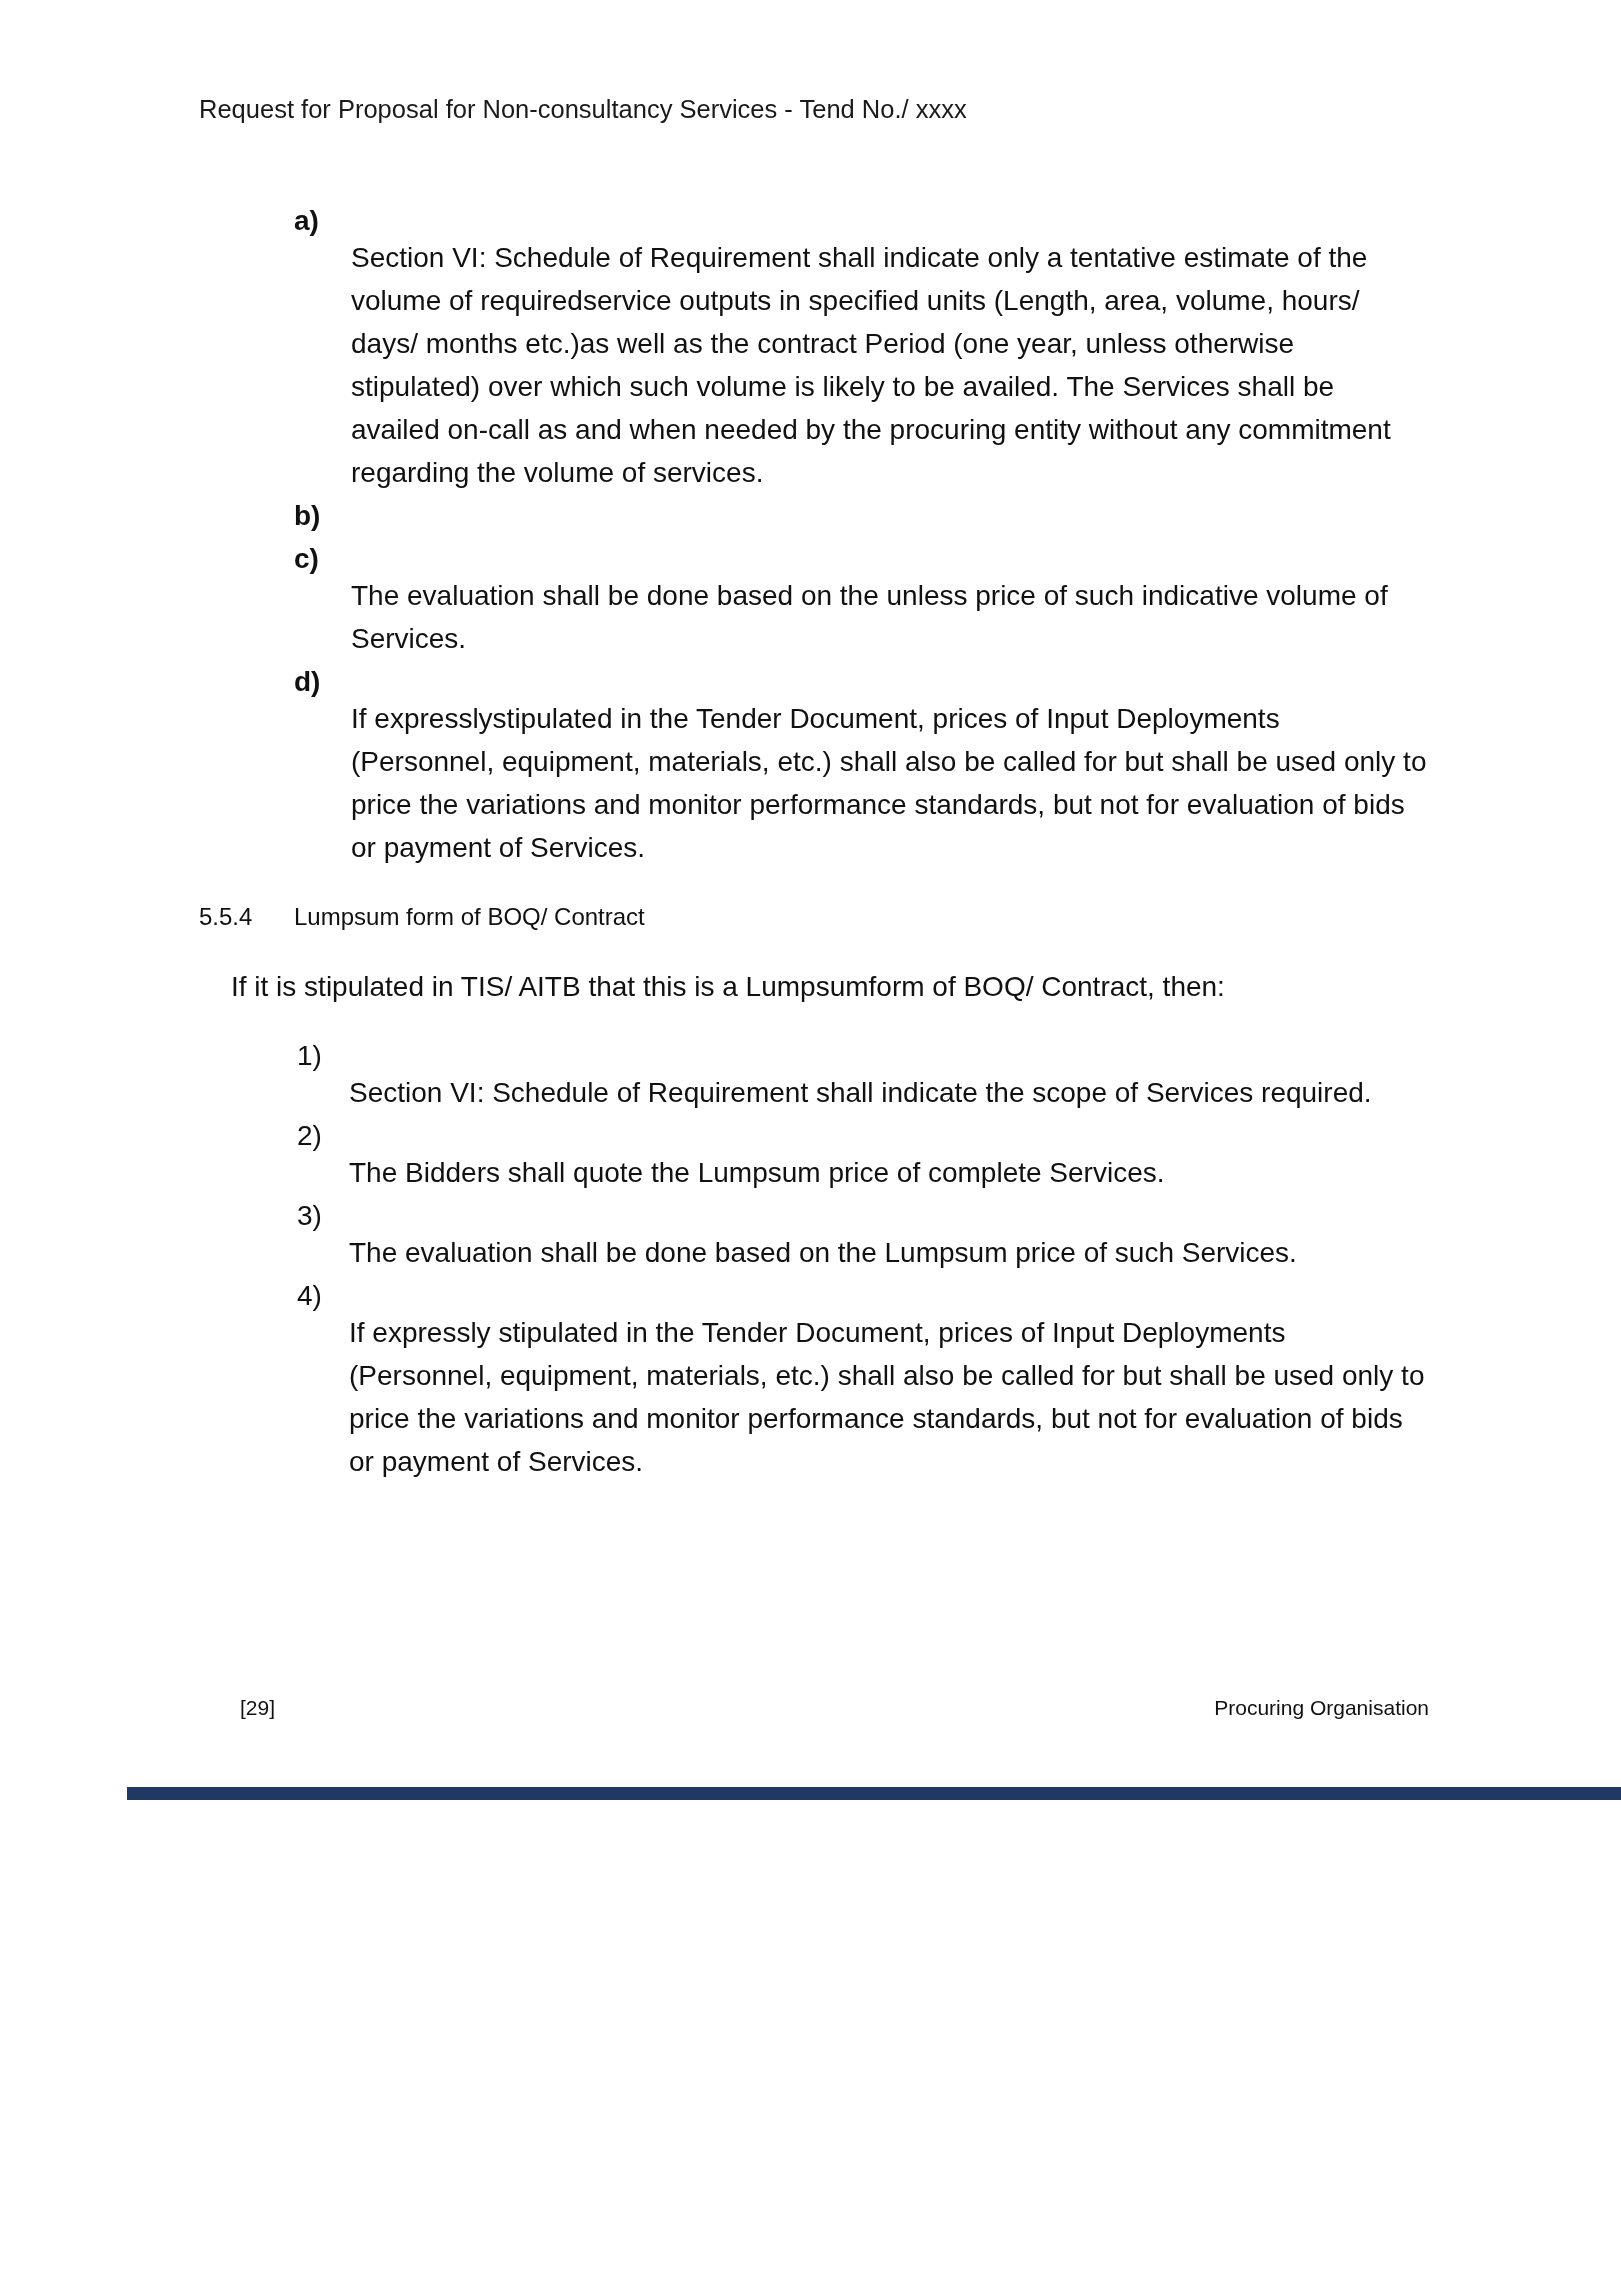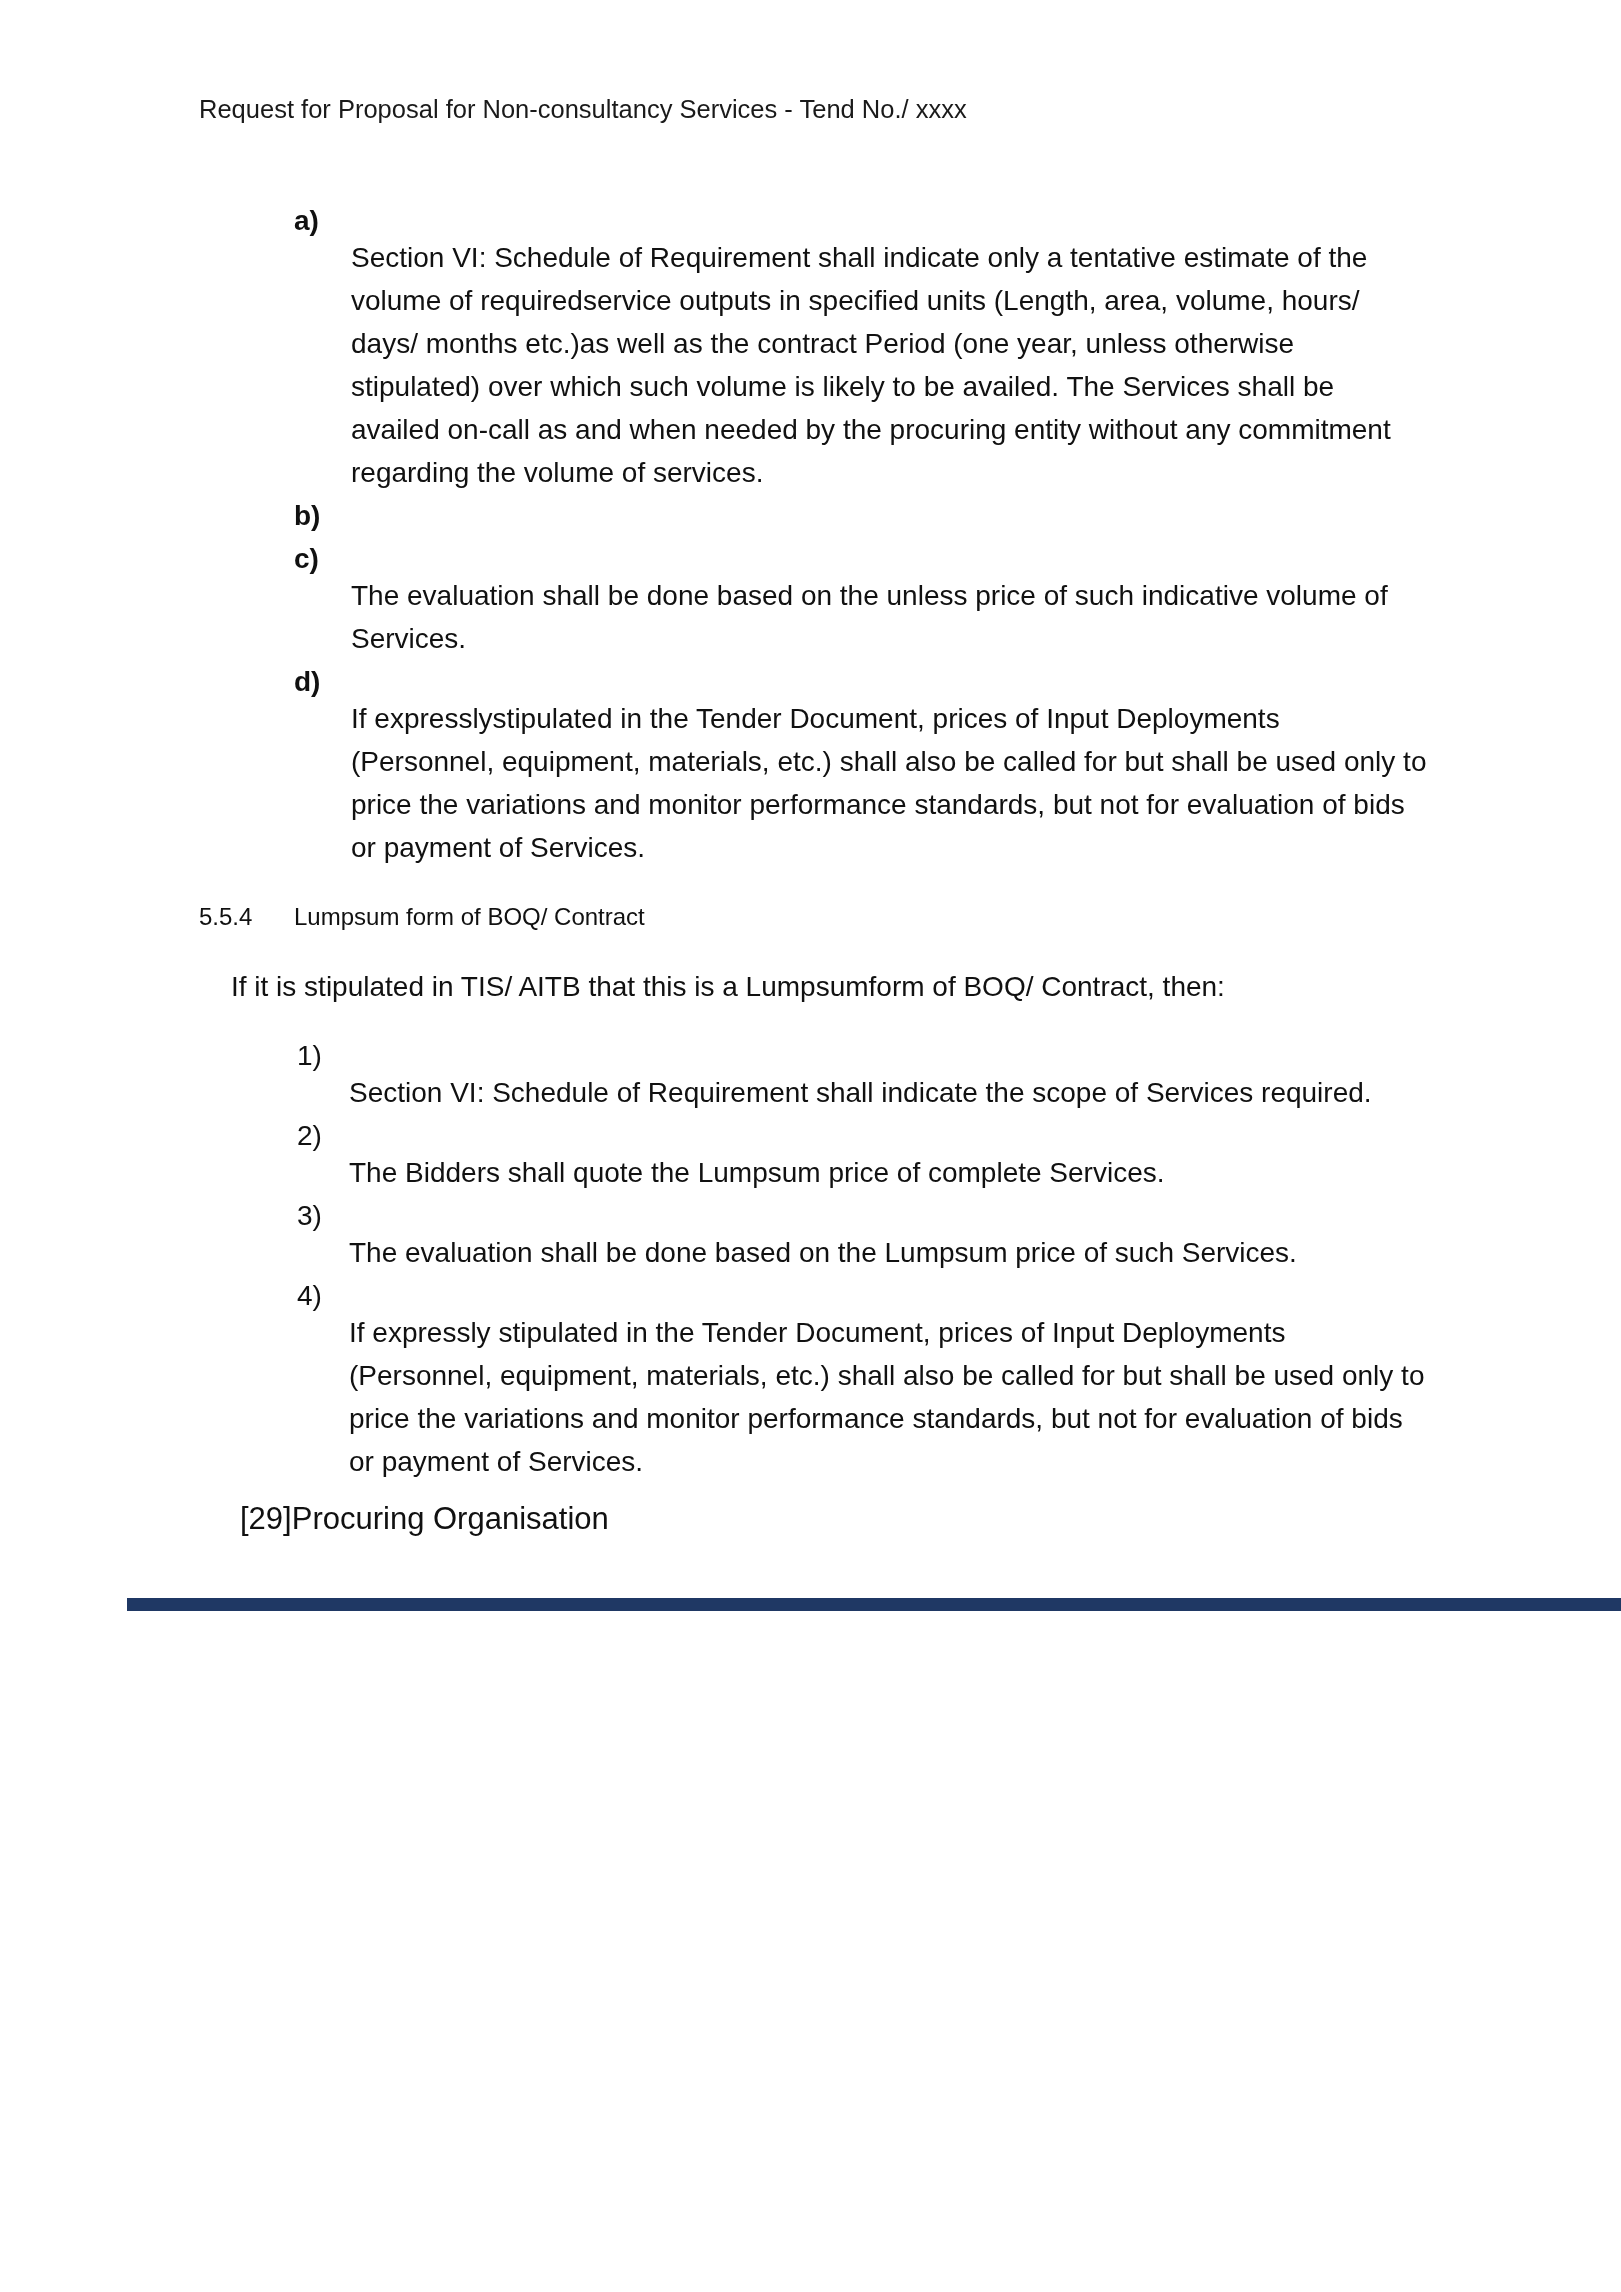--- a/index.html
+++ b/index.html
@@ -8,21 +8,21 @@
     width: 1621px;
     height: 2293px;
     position: relative;
     font-family: "Liberation Sans", sans-serif;
     color: #111111;
     overflow: hidden;
   }
   .page {
     position: relative;
     width: 1621px;
-    height: 1611px;
+    height: 1800px;
     padding: 93px 192px 0 199px;
   }
   .doc-header {
     font-size: 25.5px;
     line-height: 32px;
     color: #1a1a1a;
   }
   
   .lettered-list { margin-top: 74px; }
   .list-item {
@@ -61,22 +61,23 @@
     width: 52px;
     font-weight: normal;
   }
   
   .doc-footer {
     position: absolute;
     left: 240px;
     right: 192px;
     bottom: 76px;
     display: flex;
+    justify-content: space-between;
     align-items: baseline;
-    font-size: 31px;
+    font-size: 21px;
     line-height: 33px;
   }
   
   .bottom-bar {
     position: absolute;
     bottom: 0;
     left: 127px;
     right: 0;
     height: 12.7px;
     background: #1f3864;

